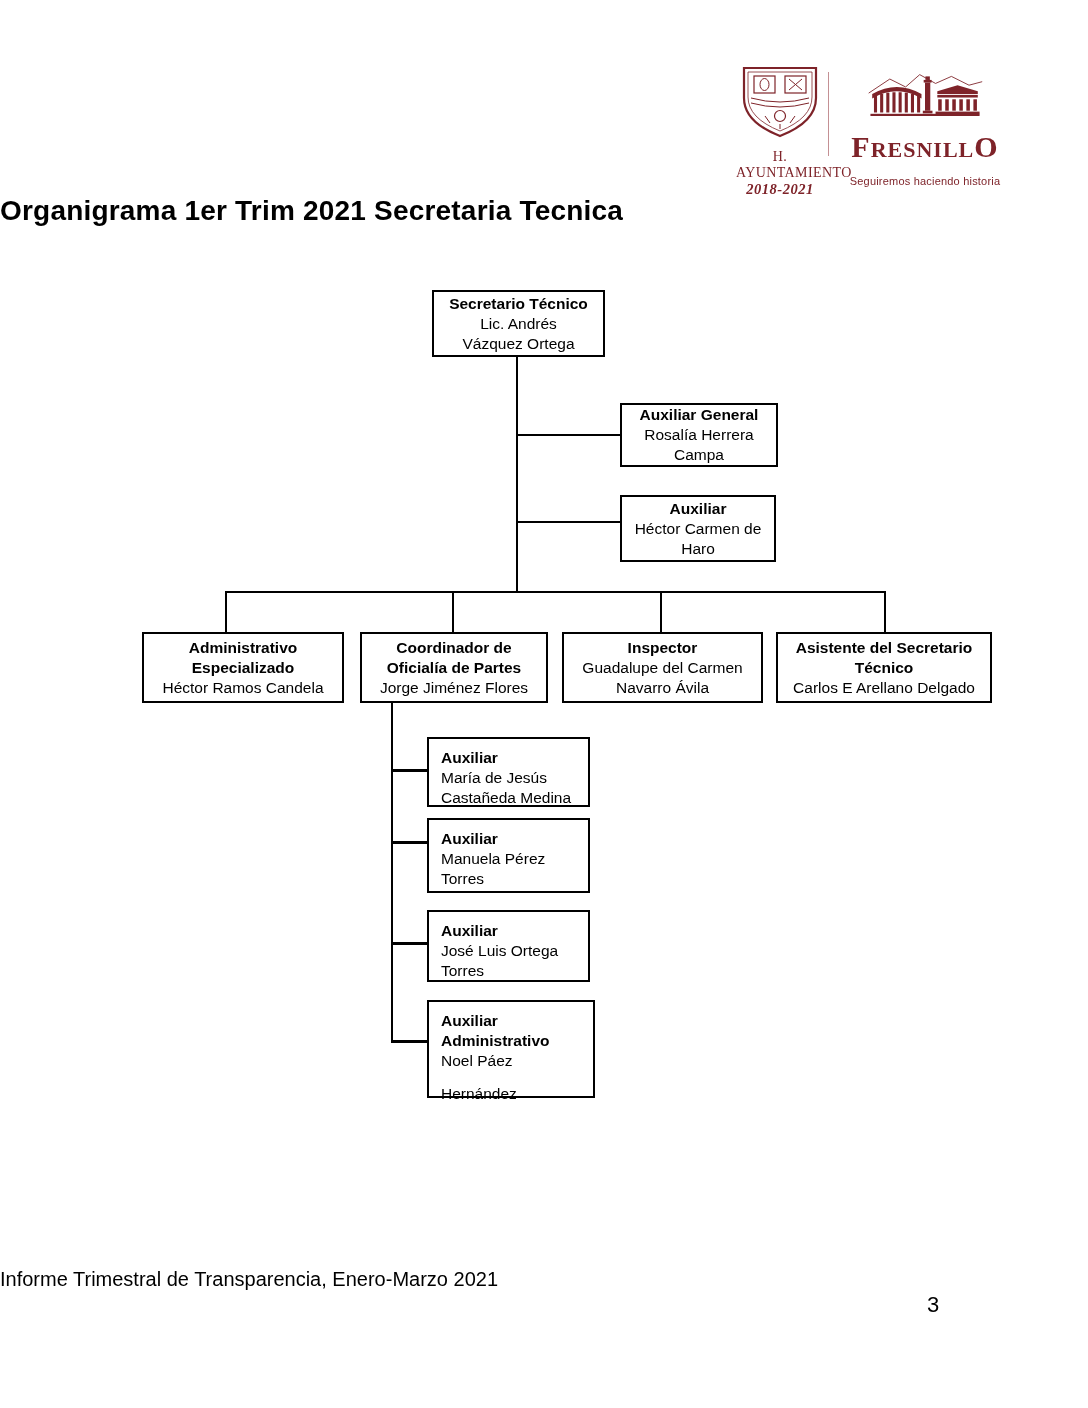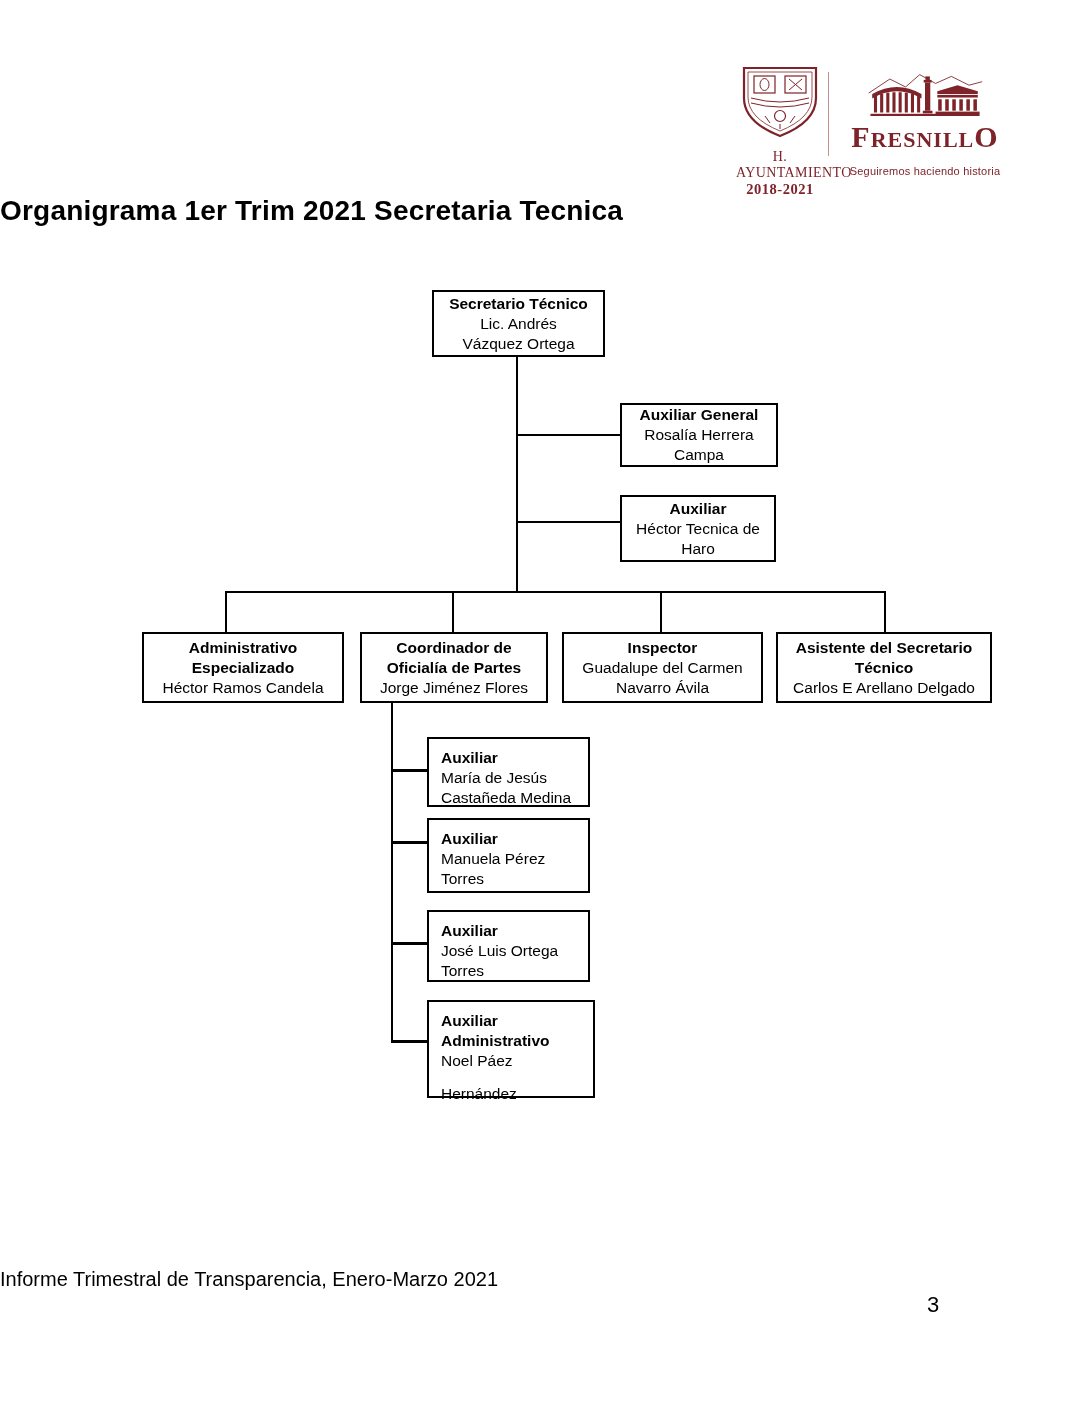--- a/index.html
+++ b/index.html
@@ -4,24 +4,24 @@
 <style>
   html,body{margin:0;padding:0;background:#e8e8e8;}
   .page{
     position:relative;width:1088px;height:1408px;background:#ffffff;
     margin:0 auto;font-family:"Liberation Sans",sans-serif;color:#000;
     overflow:hidden;
   }
   
   .crest{position:absolute;left:736px;top:64px;width:88px;text-align:center;color:#7e2329;}
   .crest-caption1{font-family:"Liberation Serif",serif;font-weight:normal;font-size:14px;letter-spacing:.4px;margin-top:5px;}
-  .crest-caption2{font-family:"Liberation Serif",serif;font-weight:bold;font-size:14.5px;letter-spacing:.5px;}
+  .crest-caption2{font-family:"Liberation Serif",serif;font-weight:bold;font-size:14.5px;letter-spacing:.5px;font-style:italic;}
   .logo-divider{position:absolute;left:828px;top:72px;width:1px;height:84px;background:#c49094;}
   .brand{position:absolute;left:843px;top:72px;width:164px;text-align:center;color:#7e2329;}
-  .brand-word{line-height:1;margin-top:2px;font-family:"Liberation Serif",serif;font-weight:bold;letter-spacing:1px;white-space:nowrap;}
+  .brand-word{line-height:1;margin-top:12px;font-family:"Liberation Serif",serif;font-weight:bold;letter-spacing:1px;white-space:nowrap;}
   .brand-word .big{font-size:30px;}
   .brand-word .mid{font-size:22px;}
   .brand-tagline{font-size:11px;margin-top:13px;letter-spacing:.2px;}
   
   .doc-title{position:absolute;left:0;top:195px;width:1088px;
     font-size:28px;font-weight:bold;letter-spacing:.2px;}
   .doc-footer{position:absolute;left:0;top:1268px;width:1088px;text-align:left;font-size:20px;}
   .page-number{position:absolute;left:918px;top:1292px;width:30px;text-align:center;font-size:22px;}
   
   .node{position:absolute;box-sizing:border-box;border:2px solid #000;background:#fff;
@@ -109,21 +109,21 @@
   </div>
 
   <div class="node" style="left:620px;top:403px;width:158px;height:64px">
     <div class="t">Auxiliar General</div>
     <div>Rosalía Herrera</div>
     <div>Campa</div>
   </div>
 
   <div class="node" style="left:620px;top:495px;width:156px;height:67px">
     <div class="t">Auxiliar</div>
-    <div>Héctor Tecnica de</div>
+    <div>Héctor Carmen de</div>
     <div>Haro</div>
   </div>
 
   <div class="node" style="left:142px;top:632px;width:202px;height:71px">
     <div class="t">Administrativo</div>
     <div class="t">Especializado</div>
     <div>Héctor Ramos Candela</div>
   </div>
 
   <div class="node" style="left:360px;top:632px;width:188px;height:71px">

